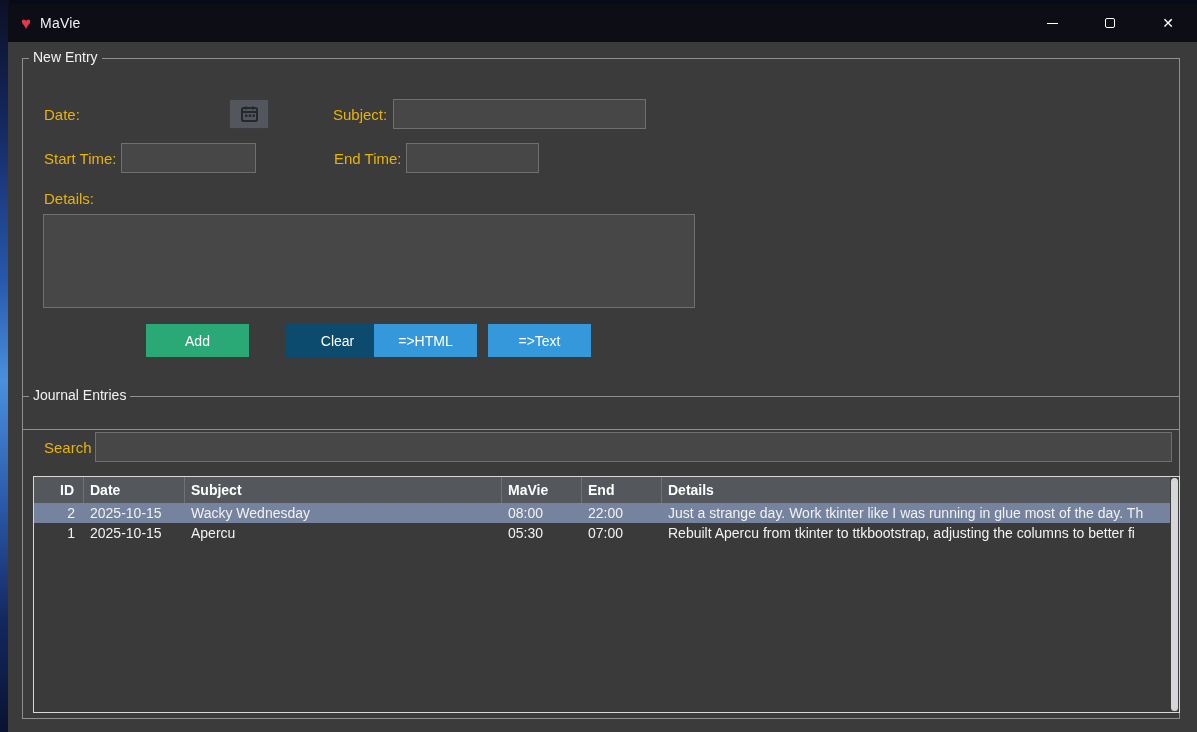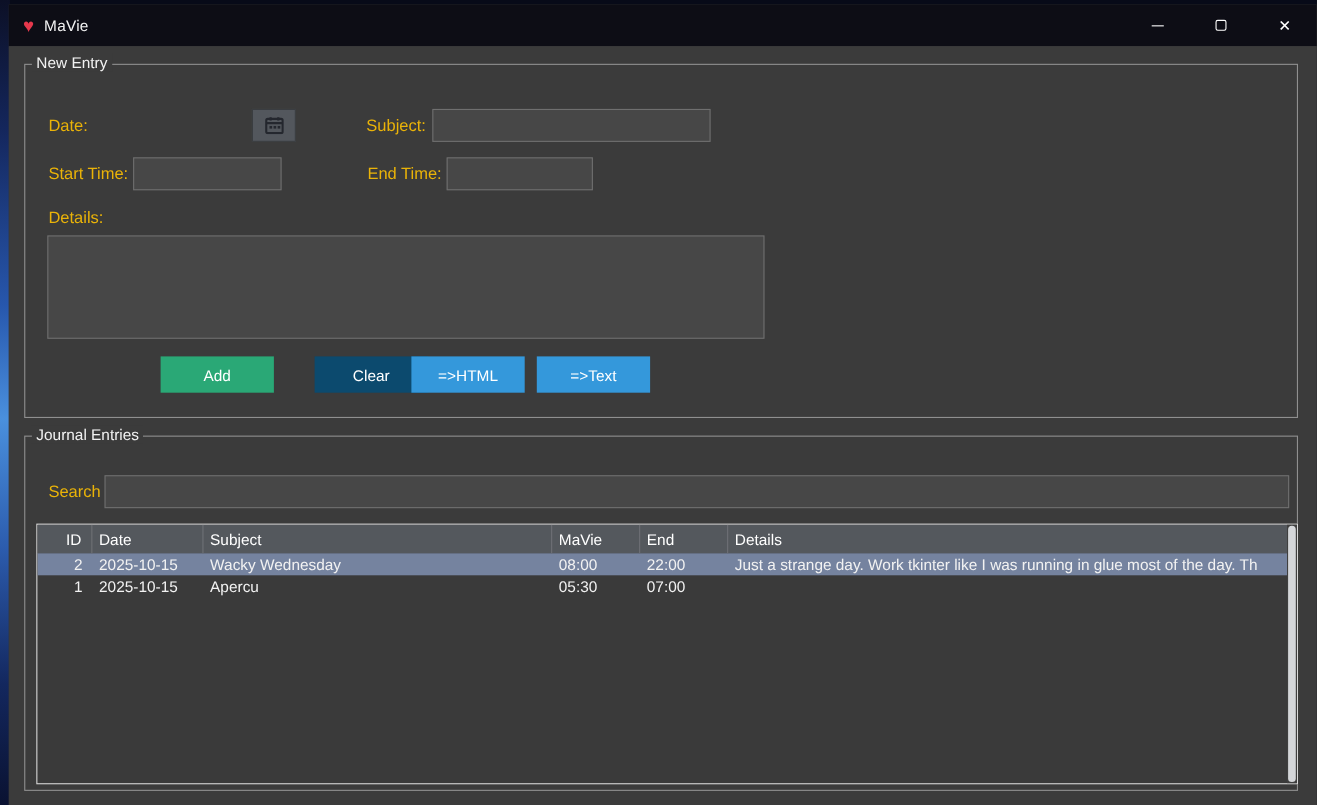--- a/index.html
+++ b/index.html
@@ -24,21 +24,21 @@
   .glyph-max{width:10px;height:10px;border:1px solid #fff;border-radius:2px;}
   .glyph-close{font-size:14px;line-height:1;}
 
   
   .window-body{position:absolute;left:0;top:38px;right:0;bottom:0;background:#3b3b3b;color:#f0f0f0;font-size:15px;}
 
   
   .group{position:absolute;border:1px solid #8f8f8f;}
   .group-label{position:absolute;top:-10px;left:6px;background:#3b3b3b;padding:0 4px;font-size:14px;color:#f2f2f2;}
 
-  .g-new{left:14px;top:16px;width:1158px;height:322px;}
+  .g-new{left:14px;top:16px;width:1158px;height:372px;}
   .g-journal{left:14px;top:354px;width:1158px;height:323px;}
 
   .lbl{position:absolute;color:#eab308;font-size:15px;white-space:nowrap;}
 
   .tinput{position:absolute;height:30px;background:#474747;border:1px solid #6f6f6f;
     color:#efefef;font-family:"Liberation Sans",sans-serif;font-size:15px;padding:0 8px;outline:none;}
   .tarea{position:absolute;background:#474747;border:1px solid #6f6f6f;color:#efefef;
     font-family:"Liberation Sans",sans-serif;font-size:15px;padding:6px 8px;resize:none;outline:none;}
 
   .cal-btn{position:absolute;left:206px;top:40px;width:40px;height:30px;background:#53575d;
@@ -49,21 +49,21 @@
   .btn-add{left:123px;background:#2aa876;}
   .btn-clear{left:220px;background:#0c4a6e;margin-left:43px;}
   .btn-html{left:351px;background:#3498db;}
   .btn-text{left:465px;background:#3498db;}
 
   
   .table{position:absolute;left:10px;top:79px;width:1147px;height:237px;
     border:1px solid #d8d8d8;background:#3a3a3a;display:flex;font-size:14px;}
   .table-main{flex:1;overflow:hidden;}
   .thead{display:flex;height:26px;background:#54585d;color:#fff;align-items:stretch;font-size:14px;}
-  .th{display:flex;align-items:center;padding:0 6px;border-right:1px solid #6e7176;cursor:pointer;}
+  .th{display:flex;align-items:center;padding:0 6px;border-right:1px solid #6e7176;cursor:pointer;font-weight:bold;}
   .th:last-child{border-right:none;}
   .trow{display:flex;height:20px;align-items:stretch;color:#f2f2f2;cursor:pointer;}
   .trow.selected{background:#75839f;}
   .td{display:flex;align-items:center;padding:0 6px;overflow:hidden;white-space:nowrap;}
   .c-id{width:50px;justify-content:flex-end;padding-right:9px;}
   .c-date{width:101px;}
   .c-subject{width:317px;}
   .c-start{width:80px;}
   .c-end{width:80px;}
   .c-details{flex:1;}
@@ -156,20 +156,21 @@
             <div class="td c-end">22:00</div>
             <div class="td c-details">Just a strange day. Work tkinter like I was running in glue most of the day. Th</div>
           </div>
 
           <div class="trow">
             <div class="td c-id">1</div>
             <div class="td c-date">2025-10-15</div>
             <div class="td c-subject">Apercu</div>
             <div class="td c-start">05:30</div>
             <div class="td c-end">07:00</div>
+            <div class="td c-details">Rebuilt Apercu from tkinter to ttkbootstrap, adjusting the columns to better fi</div>
           </div>
 
         </div>
         <div class="vscroll">
           <div class="vthumb"></div>
         </div>
       </div>
 
     </div>
   </div>

